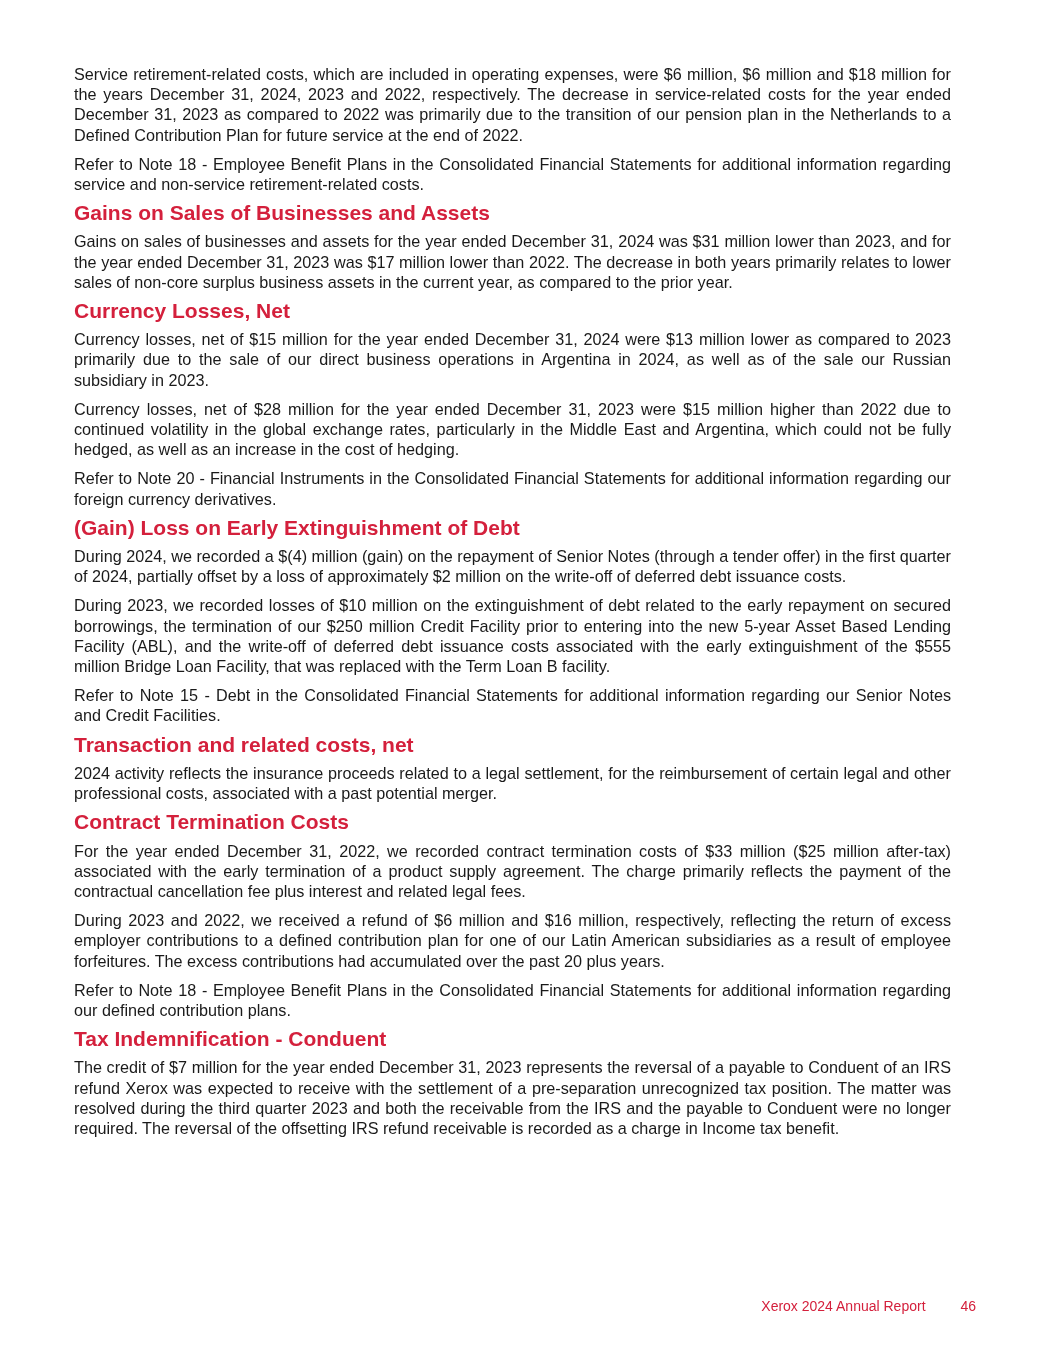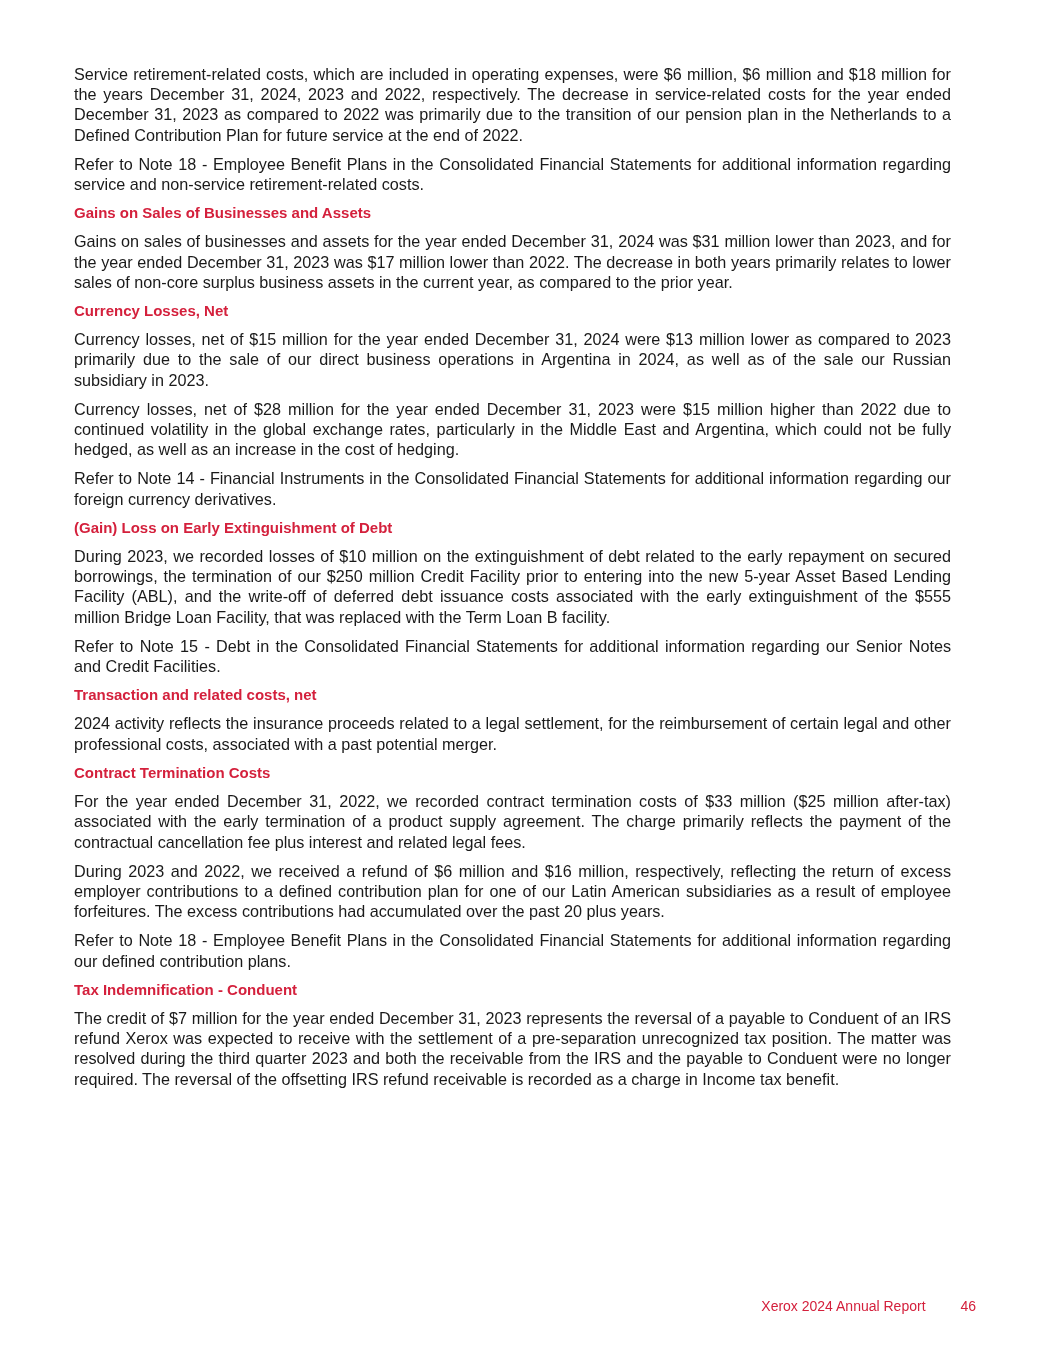--- a/index.html
+++ b/index.html
@@ -5,41 +5,42 @@
   html, body { margin: 0; padding: 0; background: #ffffff; }
   body { width: 1048px; height: 1365px; position: relative; overflow: hidden; }
   .page {
     position: absolute; left: 74px; top: 64px; width: 877px;
     font-family: Liberation Sans, sans-serif;
     font-size: 16.2px; line-height: 20.2px; color: #1a1a1a;
   }
   .para { margin: 0 0 9px 0; text-align: justify; }
   .heading {
     margin: 0 0 8px 0; color: #d4203c; font-weight: bold;
-    font-size: 15px; line-height: 20.2px;
+    font-size: 21px; line-height: 20.2px;
   }
   .footer {
     position: absolute; right: 72px; top: 1298px;
     font-family: "Liberation Sans", sans-serif; font-size: 14px; color: #d4203c;
   }
   .footer .pg { margin-left: 31px; }
 </style>
 </head>
 <body>
 
 <div class="page">
   <p class="para">Service retirement-related costs, which are included in operating expenses, were $6 million, $6 million and $18 million for the years December 31, 2024, 2023 and 2022, respectively. The decrease in service-related costs for the year ended December 31, 2023 as compared to 2022 was primarily due to the transition of our pension plan in the Netherlands to a Defined Contribution Plan for future service at the end of 2022.</p>
   <p class="para">Refer to Note 18 - Employee Benefit Plans in the Consolidated Financial Statements for additional information regarding service and non-service retirement-related costs.</p>
   <h3 class="heading">Gains on Sales of Businesses and Assets</h3>
   <p class="para">Gains on sales of businesses and assets for the year ended December 31, 2024 was $31 million lower than 2023, and for the year ended December 31, 2023 was $17 million lower than 2022. The decrease in both years primarily relates to lower sales of non-core surplus business assets in the current year, as compared to the prior year.</p>
   <h3 class="heading">Currency Losses, Net</h3>
   <p class="para">Currency losses, net of $15 million for the year ended December 31, 2024 were $13 million lower as compared to 2023 primarily due to the sale of our direct business operations in Argentina in 2024, as well as of the sale our Russian subsidiary in 2023.</p>
   <p class="para">Currency losses, net of $28 million for the year ended December 31, 2023 were $15 million higher than 2022 due to continued volatility in the global exchange rates, particularly in the Middle East and Argentina, which could not be fully hedged, as well as an increase in the cost of hedging.</p>
-  <p class="para">Refer to Note 14 - Financial Instruments in the Consolidated Financial Statements for additional information regarding our foreign currency derivatives.</p>
+  <p class="para">Refer to Note 20 - Financial Instruments in the Consolidated Financial Statements for additional information regarding our foreign currency derivatives.</p>
   <h3 class="heading">(Gain) Loss on Early Extinguishment of Debt</h3>
+  <p class="para">During 2024, we recorded a $(4) million (gain) on the repayment of Senior Notes (through a tender offer) in the first quarter of 2024, partially offset by a loss of approximately $2 million on the write-off of deferred debt issuance costs.</p>
   <p class="para">During 2023, we recorded losses of $10 million on the extinguishment of debt related to the early repayment on secured borrowings, the termination of our $250 million Credit Facility prior to entering into the new 5-year Asset Based Lending Facility (ABL), and the write-off of deferred debt issuance costs associated with the early extinguishment of the $555 million Bridge Loan Facility, that was replaced with the Term Loan B facility.</p>
   <p class="para">Refer to Note 15 - Debt in the Consolidated Financial Statements for additional information regarding our Senior Notes and Credit Facilities.</p>
   <h3 class="heading">Transaction and related costs, net</h3>
   <p class="para">2024 activity reflects the insurance proceeds related to a legal settlement, for the reimbursement of certain legal and other professional costs, associated with a past potential merger.</p>
   <h3 class="heading">Contract Termination Costs</h3>
   <p class="para">For the year ended December 31, 2022, we recorded contract termination costs of $33 million ($25 million after-tax) associated with the early termination of a product supply agreement. The charge primarily reflects the payment of the contractual cancellation fee plus interest and related legal fees.</p>
   <p class="para">During 2023 and 2022, we received a refund of $6 million and $16 million, respectively, reflecting the return of excess employer contributions to a defined contribution plan for one of our Latin American subsidiaries as a result of employee forfeitures. The excess contributions had accumulated over the past 20 plus years.</p>
   <p class="para">Refer to Note 18 - Employee Benefit Plans in the Consolidated Financial Statements for additional information regarding our defined contribution plans.</p>
   <h3 class="heading">Tax Indemnification - Conduent</h3>
   <p class="para">The credit of $7 million for the year ended December 31, 2023 represents the reversal of a payable to Conduent of an IRS refund Xerox was expected to receive with the settlement of a pre-separation unrecognized tax position. The matter was resolved during the third quarter 2023 and both the receivable from the IRS and the payable to Conduent were no longer required. The reversal of the offsetting IRS refund receivable is recorded as a charge in Income tax benefit.</p>

